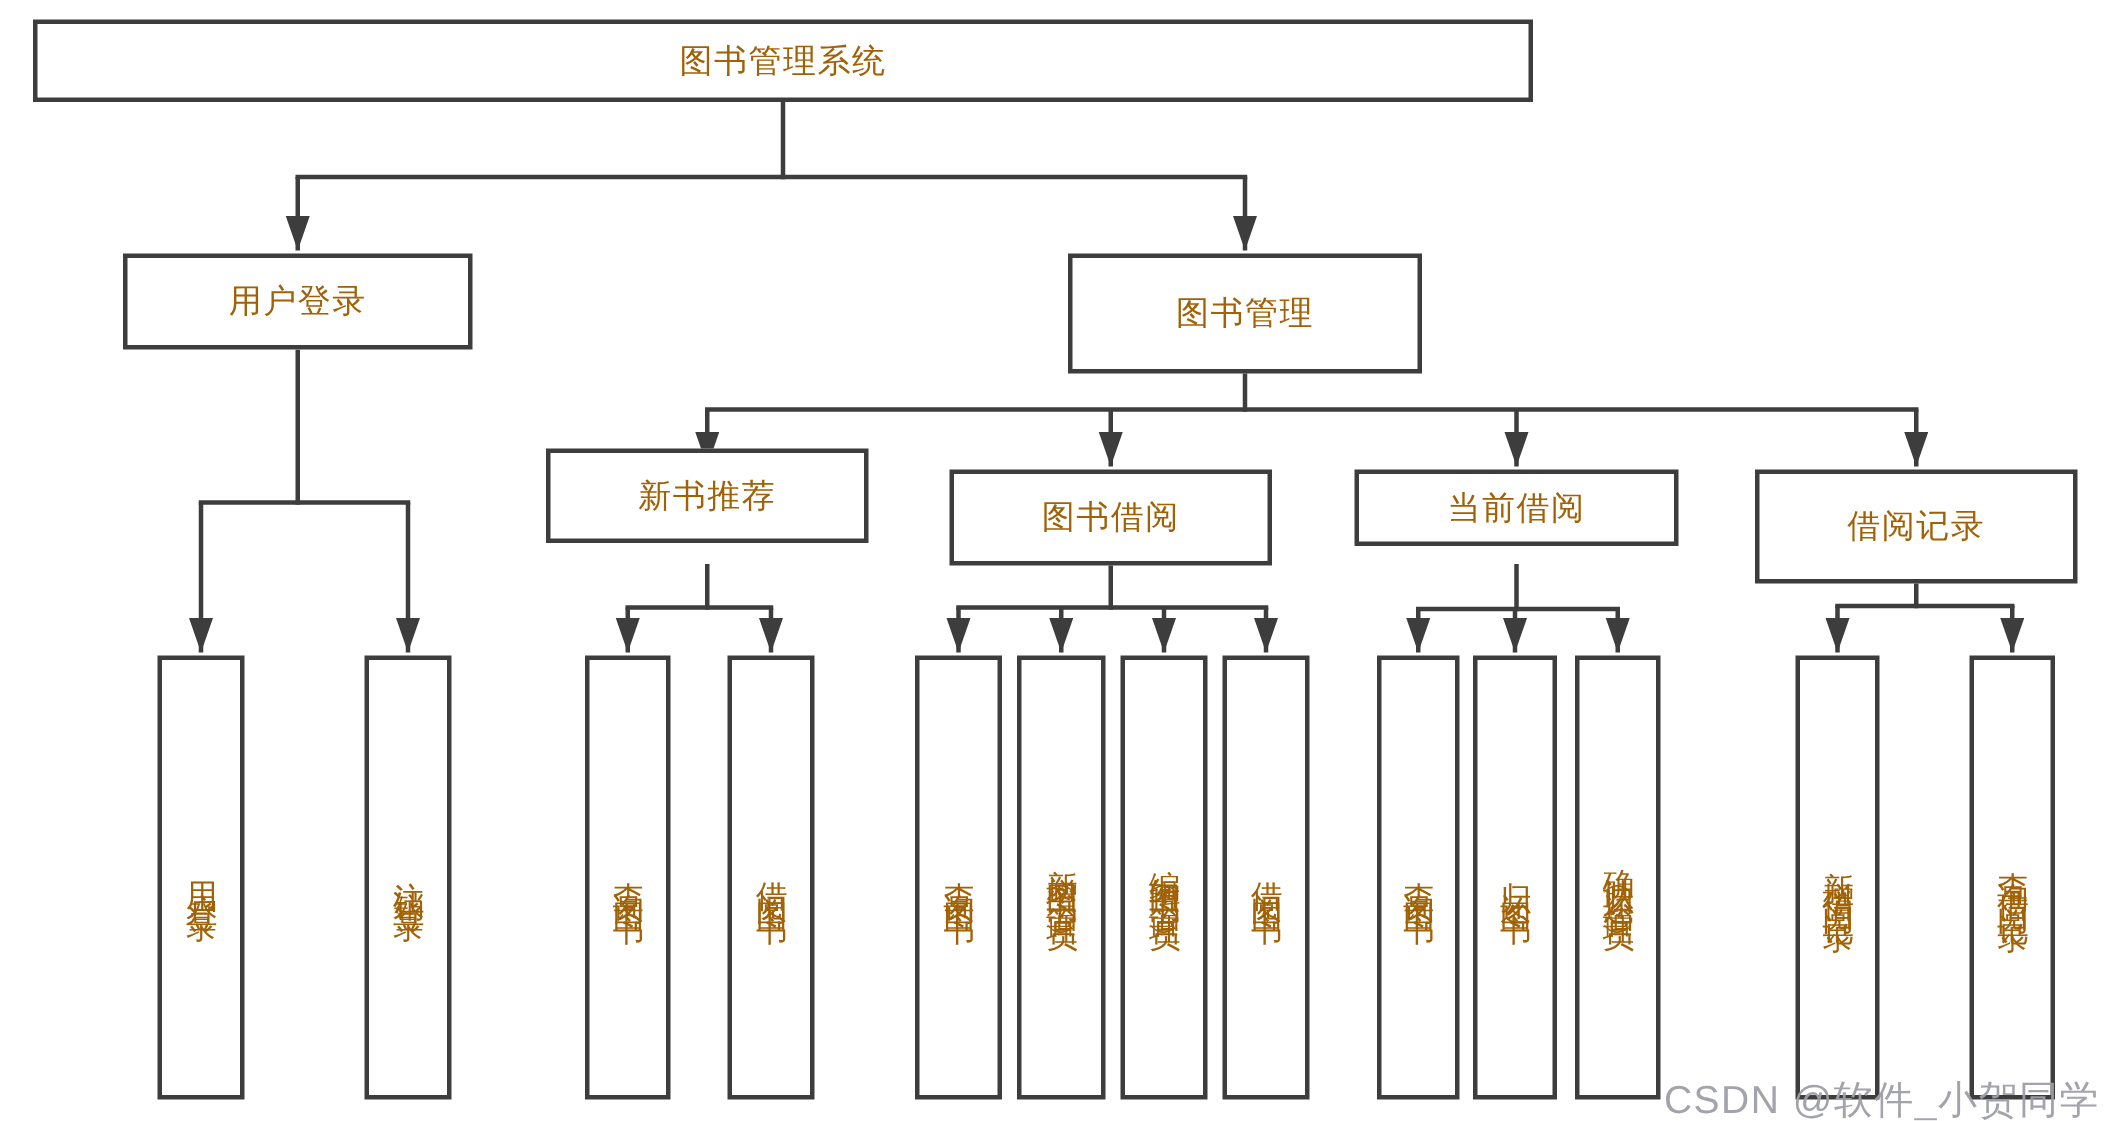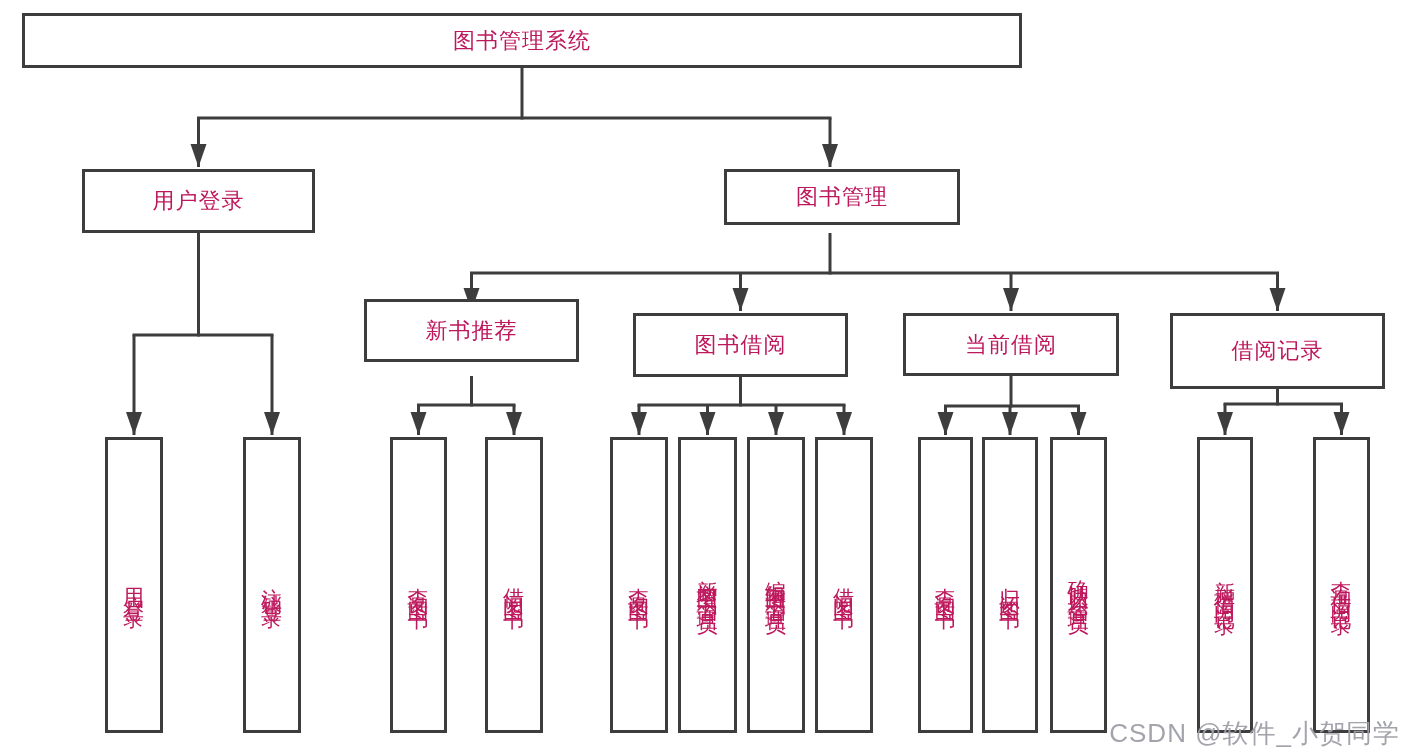--- a/index.html
+++ b/index.html
@@ -11,21 +11,21 @@
     overflow:hidden;
   }
   #edges{position:absolute;left:0;top:0;width:1405px;height:747px;pointer-events:none;}
   #edges line{stroke:#3d3d3d;stroke-width:3;}
   .node{
     position:absolute;
     box-sizing:border-box;
     background:#ffffff;
     border:3px solid #3d3d3d;
     display:flex;align-items:center;justify-content:center;
-    color:#be185d;
+    color:#a16207;
   }
   .h{font-size:22px;letter-spacing:1px;white-space:nowrap;}
   .v{
     writing-mode:vertical-rl;
     text-orientation:mixed;
     font-size:21px;
     letter-spacing:7px;
     line-height:1;
   }
   .v.long{letter-spacing:5px;}
@@ -88,25 +88,25 @@
 
     <line x1="1277.5" y1="376" x2="1277.5" y2="405.5"></line>
     <line x1="1223.5" y1="404" x2="1343" y2="404"></line>
     <line marker-end="url(#ah)" x1="1225" y1="404" x2="1225" y2="435"></line>
     <line marker-end="url(#ah)" x1="1341.5" y1="404" x2="1341.5" y2="435"></line>
   </svg>
 
   <div class="node h" style="left:22px;top:13px;width:1000px;height:55px;">图书管理系统</div>
 
   <div class="node h" style="left:82px;top:169px;width:233px;height:64px;">用户登录</div>
-  <div class="node h" style="left:712px;top:169px;width:236px;height:56px;margin-left:12px;">图书管理</div>
+  <div class="node h" style="left:712px;top:169px;width:236px;height:80px;">图书管理</div>
 
   <div class="node h" style="left:364px;top:299px;width:215px;height:63px;">新书推荐</div>
   <div class="node h" style="left:633px;top:313px;width:215px;height:64px;">图书借阅</div>
-  <div class="node h" style="left:903px;top:313px;width:216px;height:63px;">当前借阅</div>
+  <div class="node h" style="left:903px;top:313px;width:216px;height:51px;">当前借阅</div>
   <div class="node h" style="left:1170px;top:313px;width:215px;height:76px;">借阅记录</div>
 
   <div class="node v" style="left:105px;top:437px;width:58px;height:296px;">用户登录</div>
   <div class="node v" style="left:243px;top:437px;width:58px;height:296px;">注销登录</div>
 
   <div class="node v" style="left:390px;top:437px;width:57px;height:296px;">查询图书</div>
   <div class="node v" style="left:485px;top:437px;width:58px;height:296px;">借阅图书</div>
 
   <div class="node v" style="left:610px;top:437px;width:58px;height:296px;">查询图书</div>
   <div class="node v long" style="left:678px;top:437px;width:59px;height:296px;">新增图书（管理员）</div>

